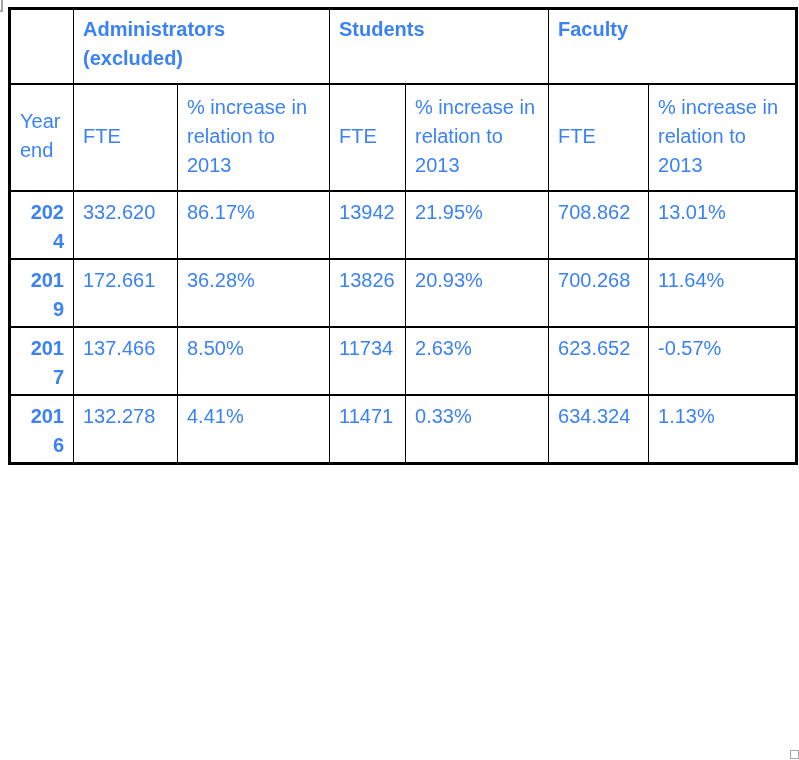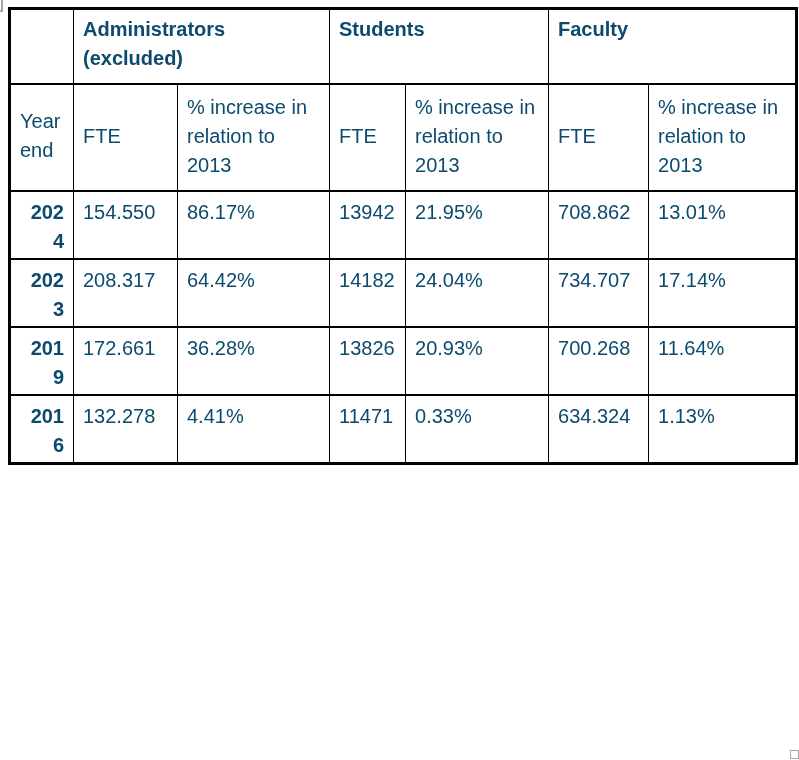--- a/index.html
+++ b/index.html
@@ -7,21 +7,21 @@
     padding: 0;
     background: #ffffff;
   }
   #canvas {
     position: relative;
     width: 799px;
     height: 760px;
     background: #ffffff;
     overflow: hidden;
     font-family: "Liberation Sans", sans-serif;
-    color: #0c4a6e;
+    color: #3b82f6;
   }
   .table-wrap {
     position: absolute;
     left: 8px;
     top: 7px;
   }
   table.fte {
     border-collapse: collapse;
     table-layout: fixed;
     width: 787px;
@@ -115,44 +115,44 @@
           <td>% increase in relation to 2013</td>
           <td>FTE</td>
           <td>% increase in relation to 2013</td>
           <td>FTE</td>
           <td>% increase in relation to 2013</td>
         </tr>
       </tbody>
       <tbody id="table-body">
           <tr class="data-row">
     <td class="year-cell">2024</td>
-    <td>154.550</td>
+    <td>332.620</td>
     <td>86.17%</td>
     <td>13942</td>
     <td>21.95%</td>
     <td>708.862</td>
     <td>13.01%</td>
-  </tr>
-          <tr class="data-row">
-    <td class="year-cell">2023</td>
-    <td>208.317</td>
-    <td>64.42%</td>
-    <td>14182</td>
-    <td>24.04%</td>
-    <td>734.707</td>
-    <td>17.14%</td>
   </tr>
           <tr class="data-row">
     <td class="year-cell">2019</td>
     <td>172.661</td>
     <td>36.28%</td>
     <td>13826</td>
     <td>20.93%</td>
     <td>700.268</td>
     <td>11.64%</td>
+  </tr>
+          <tr class="data-row">
+    <td class="year-cell">2017</td>
+    <td>137.466</td>
+    <td>8.50%</td>
+    <td>11734</td>
+    <td>2.63%</td>
+    <td>623.652</td>
+    <td>-0.57%</td>
   </tr>
           <tr class="data-row">
     <td class="year-cell">2016</td>
     <td>132.278</td>
     <td>4.41%</td>
     <td>11471</td>
     <td>0.33%</td>
     <td>634.324</td>
     <td>1.13%</td>
   </tr>

